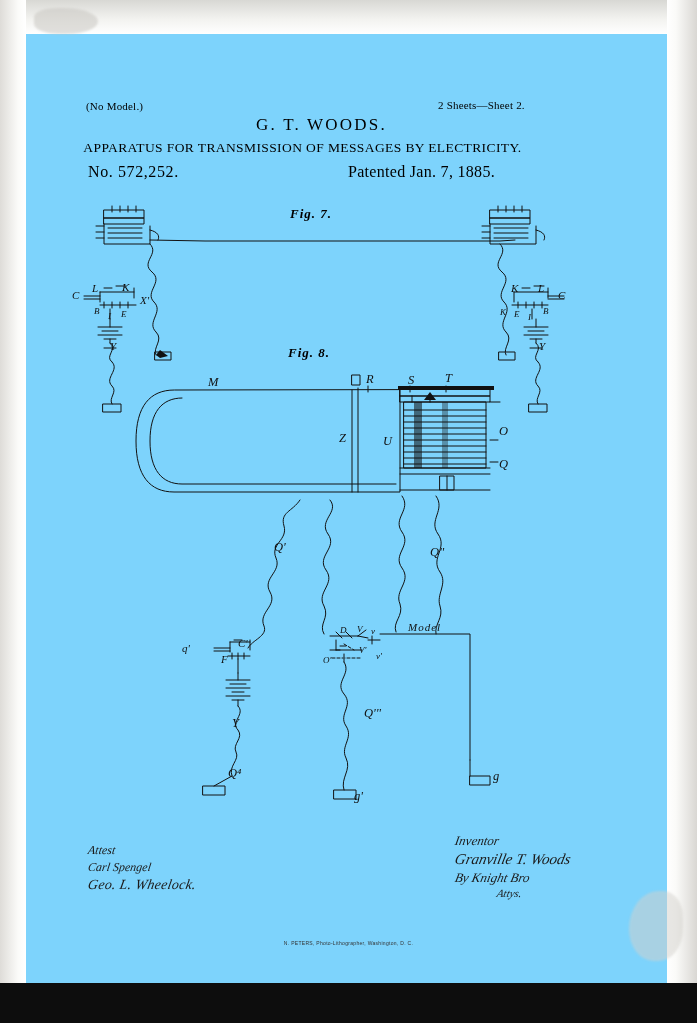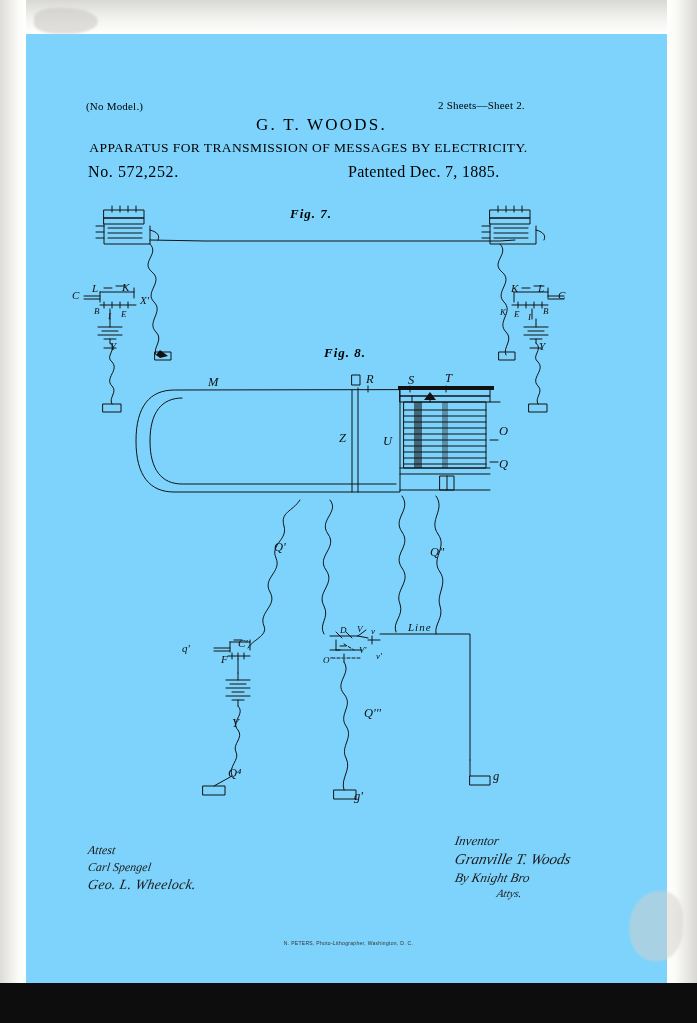--- a/index.html
+++ b/index.html
@@ -18,27 +18,27 @@
   .edge-bottom{bottom:0;left:0;width:697px;height:40px;background:#0d0d0d;}
   .corner-blob{position:absolute;top:8px;left:34px;width:64px;height:26px;background:#c9c7c2;opacity:.55;border-radius:40% 60% 55% 45%;filter:blur(1px);}
   .corner-blob2{position:absolute;bottom:62px;right:14px;width:54px;height:70px;background:#d3d1cc;opacity:.5;border-radius:60% 40% 50% 50%;filter:blur(1px);}
 
   .sheet{position:absolute;top:0;left:0;width:697px;height:983px;}
 
   
   .hdr-nomodel{position:absolute;left:86px;top:100px;font-size:11px;letter-spacing:.2px;}
   .hdr-sheets{position:absolute;left:438px;top:99px;font-size:11px;letter-spacing:.2px;}
   .hdr-name{position:absolute;left:0;top:115px;width:643px;text-align:center;font-size:17px;letter-spacing:2.2px;}
-  .hdr-title{position:absolute;left:6px;top:140px;width:605px;text-align:center;font-size:13.5px;letter-spacing:.4px;}
+  .hdr-title{position:absolute;left:0;top:140px;width:605px;text-align:center;font-size:13.5px;letter-spacing:.4px;}
   .hdr-no{position:absolute;left:88px;top:163px;font-size:16px;letter-spacing:.6px;}
   .hdr-pat{position:absolute;left:348px;top:163px;font-size:16px;letter-spacing:.3px;}
 
   .figlabel{position:absolute;font-style:italic;font-size:13px;letter-spacing:1px;font-weight:bold;}
   .fig7{left:290px;top:206px;}
-  .fig8{left:288px;top:345px;margin-left:36px;}
+  .fig8{left:288px;top:345px;}
 
   
   .lbl{position:absolute;font-style:italic;font-family:"Liberation Serif",serif;font-size:11px;color:#111;}
   .lbl.sm{font-size:9px;}
   .lbl.lg{font-size:12.5px;}
 
   
   .sig{position:absolute;font-family:"Liberation Serif",serif;font-style:italic;color:#1b1b1b;}
   .attest{left:88px;top:843px;font-size:11px;}
   .attest div{margin-bottom:2px;}
@@ -66,21 +66,21 @@
   <div class="corner-blob2"></div>
   <div class="edge-shade edge-bottom"></div>
 
   <div class="sheet">
 
     <div class="hdr-nomodel">(No Model.)</div>
     <div class="hdr-sheets">2 Sheets—Sheet 2.</div>
     <div class="hdr-name">G. T. WOODS.</div>
     <div class="hdr-title">APPARATUS FOR TRANSMISSION OF MESSAGES BY ELECTRICITY.</div>
     <div class="hdr-no">No. 572,252.</div>
-    <div class="hdr-pat">Patented Dec. 7, 1885.</div>
+    <div class="hdr-pat">Patented Jan. 7, 1885.</div>
 
     <div class="figlabel fig7">Fig. 7.</div>
     <div class="figlabel fig8">Fig. 8.</div>
 
     <svg class="draw" viewBox="0 0 697 983">
       <g fill="none" stroke="#121212" stroke-width="1" stroke-linecap="round" stroke-linejoin="round">
 
         <g>
           <rect x="104" y="210" width="40" height="8"></rect>
           <rect x="104" y="218" width="40" height="6"></rect>
@@ -231,21 +231,21 @@
     <div class="lbl lg" style="left:274px;top:540px;">Q'</div>
     <div class="lbl lg" style="left:430px;top:545px;">Q"</div>
     <div class="lbl" style="left:182px;top:642px;">q'</div>
     <div class="lbl" style="left:238px;top:637px;">C'</div>
     <div class="lbl" style="left:221px;top:653px;">F</div>
     <div class="lbl lg" style="left:232px;top:716px;">Y</div>
     <div class="lbl lg" style="left:228px;top:766px;">Q⁴</div>
     <div class="lbl sm" style="left:340px;top:625px;">D</div>
     <div class="lbl sm" style="left:357px;top:624px;">V</div>
     <div class="lbl sm" style="left:371px;top:626px;">v</div>
-    <div class="lbl" style="left:408px;top:621px;letter-spacing:1px;">Line</div>
+    <div class="lbl" style="left:408px;top:621px;letter-spacing:1px;">Model</div>
     <div class="lbl sm" style="left:323px;top:655px;">O'</div>
     <div class="lbl sm" style="left:359px;top:645px;">V'</div>
     <div class="lbl sm" style="left:376px;top:651px;">v'</div>
     <div class="lbl lg" style="left:364px;top:706px;">Q'''</div>
     <div class="lbl lg" style="left:354px;top:789px;">g'</div>
     <div class="lbl lg" style="left:493px;top:769px;">g</div>
 
     <div class="sig attest">
       <div class="nm1">Attest</div>
       <div class="nm1">Carl Spengel</div>

